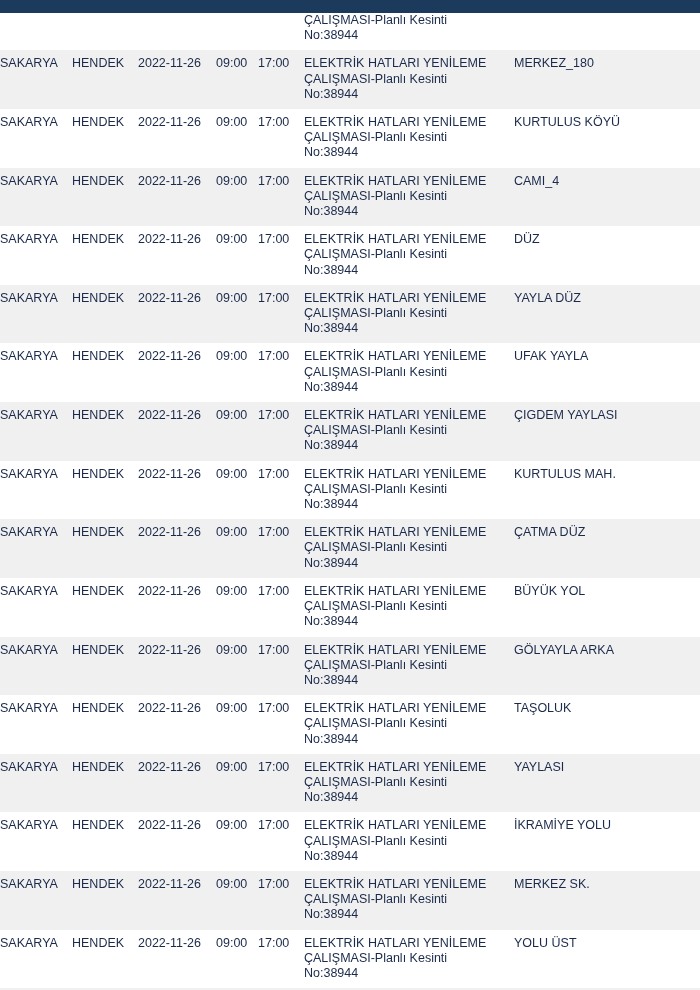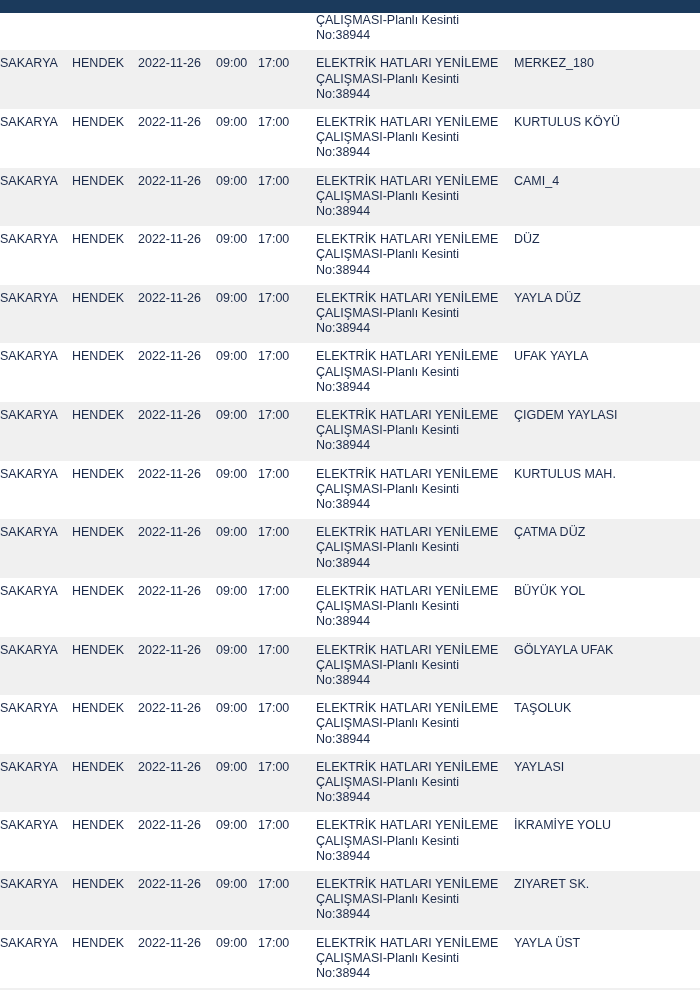--- a/index.html
+++ b/index.html
@@ -37,21 +37,21 @@
   .row-odd  td { background: #f0f0f0; }
 
   .c-city     { width: 72px; padding-left: 14px; }
   .c-district { width: 66px; padding-left: 6px; }
   .c-date     { width: 78px; padding-left: 6px; }
   .c-start    { width: 42px; padding-left: 6px; }
   .c-end      { width: 46px; padding-left: 6px; }
   .c-reason   { width: 210px; padding-left: 6px; white-space: normal; }
   .c-area     { width: 186px; padding-left: 4px; white-space: normal; }
 
-  .reason-line { display: block; margin-left: 12px; }
+  .reason-line { display: block; }
   .partial td { padding-top: 0; }
   .first-row td { padding-top: 0; }
 </style>
 </head>
 <body>
 
 <table class="outage-table">
   <colgroup>
     <col class="c-city">
       <col class="c-district">
@@ -211,21 +211,21 @@
         <td>SAKARYA</td>
         <td>HENDEK</td>
         <td>2022-11-26</td>
         <td>09:00</td>
         <td>17:00</td>
         <td>
           <span class="reason-line">ELEKTRİK HATLARI YENİLEME</span>
           <span class="reason-line">ÇALIŞMASI-Planlı Kesinti</span>
           <span class="reason-line">No:38944</span>
         </td>
-        <td>GÖLYAYLA UFAK</td>
+        <td>GÖLYAYLA ARKA</td>
       </tr>
       <tr class="row-even">
         <td>SAKARYA</td>
         <td>HENDEK</td>
         <td>2022-11-26</td>
         <td>09:00</td>
         <td>17:00</td>
         <td>
           <span class="reason-line">ELEKTRİK HATLARI YENİLEME</span>
           <span class="reason-line">ÇALIŞMASI-Planlı Kesinti</span>
@@ -263,34 +263,34 @@
         <td>SAKARYA</td>
         <td>HENDEK</td>
         <td>2022-11-26</td>
         <td>09:00</td>
         <td>17:00</td>
         <td>
           <span class="reason-line">ELEKTRİK HATLARI YENİLEME</span>
           <span class="reason-line">ÇALIŞMASI-Planlı Kesinti</span>
           <span class="reason-line">No:38944</span>
         </td>
-        <td>ZIYARET SK.</td>
-      </tr>
-      <tr class="row-even">
-        <td>SAKARYA</td>
-        <td>HENDEK</td>
-        <td>2022-11-26</td>
-        <td>09:00</td>
-        <td>17:00</td>
-        <td>
-          <span class="reason-line">ELEKTRİK HATLARI YENİLEME</span>
-          <span class="reason-line">ÇALIŞMASI-Planlı Kesinti</span>
-          <span class="reason-line">No:38944</span>
-        </td>
-        <td>YAYLA ÜST</td>
+        <td>MERKEZ SK.</td>
+      </tr>
+      <tr class="row-even">
+        <td>SAKARYA</td>
+        <td>HENDEK</td>
+        <td>2022-11-26</td>
+        <td>09:00</td>
+        <td>17:00</td>
+        <td>
+          <span class="reason-line">ELEKTRİK HATLARI YENİLEME</span>
+          <span class="reason-line">ÇALIŞMASI-Planlı Kesinti</span>
+          <span class="reason-line">No:38944</span>
+        </td>
+        <td>YOLU ÜST</td>
       </tr>
       <tr class="row-odd">
         <td>SAKARYA</td>
         <td>HENDEK</td>
         <td>2022-11-26</td>
         <td>09:00</td>
         <td>17:00</td>
         <td></td>
         <td>BAKACAK</td>
       </tr>

